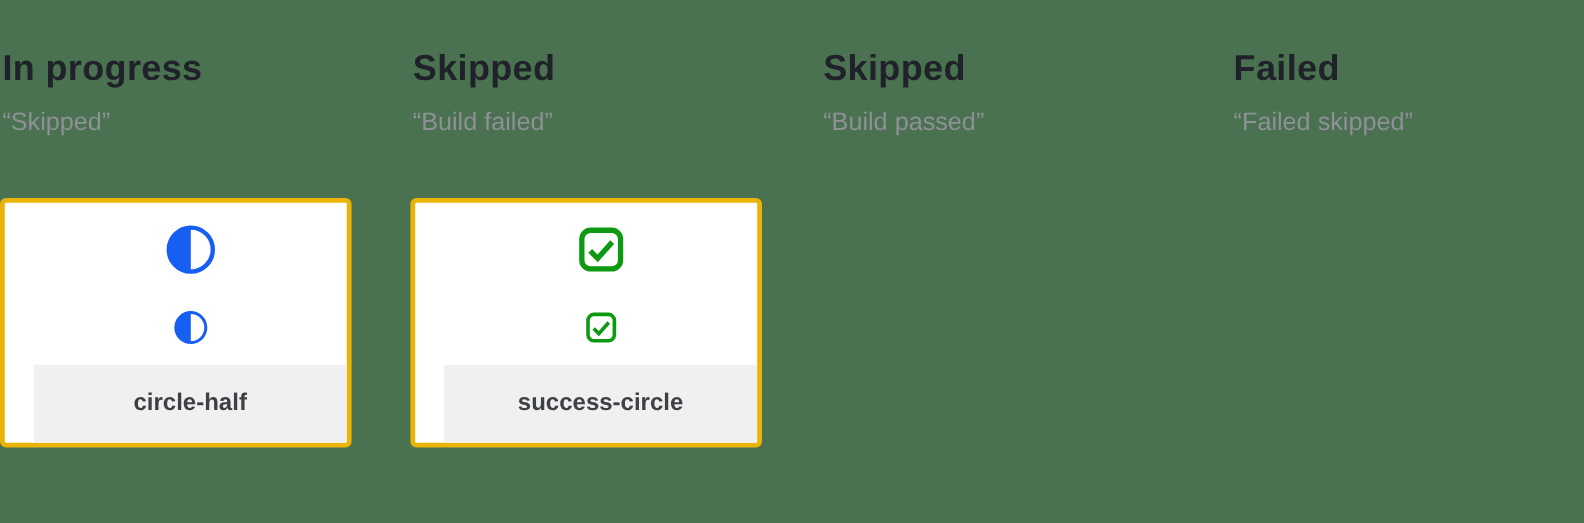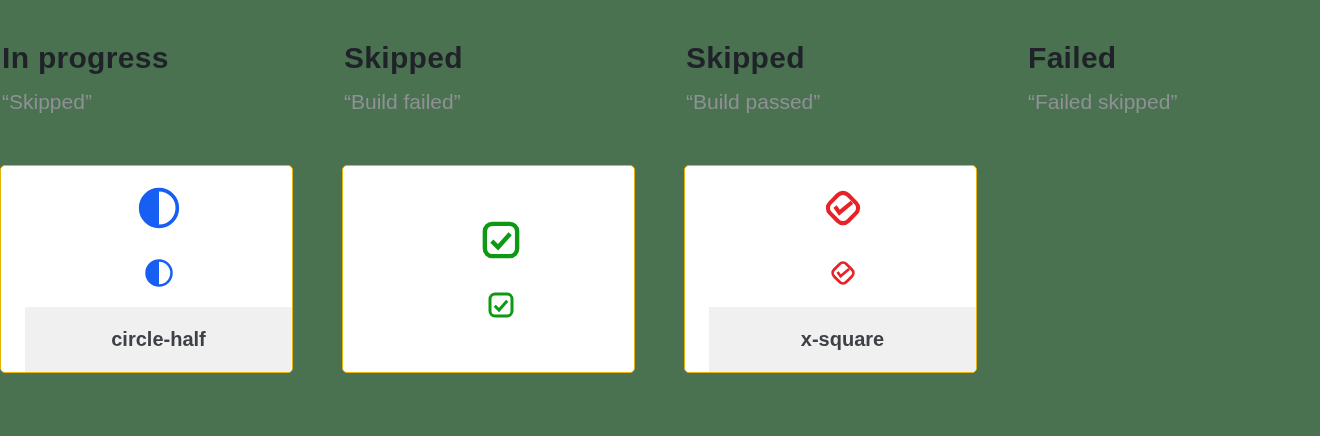--- a/index.html
+++ b/index.html
@@ -35,21 +35,21 @@
     margin: 16px 0 0 2px;
     font-size: 21px;
     line-height: 24px;
     font-weight: 400;
     color: #8e9196;
   }
   .card {
     margin-top: 51px;
     height: 208px;
     background: #ffffff;
-    border: 1px solid #eab308;
+    border: 4px solid #eab308;
     border-radius: 5px;
     display: flex;
     flex-direction: column;
     overflow: hidden;
     padding-left: 24px;
   }
   .icon-area {
     flex: 1;
     display: flex;
     flex-direction: column;
@@ -110,43 +110,27 @@
             <polyline points="7 12.6 10.4 16 17 8.6" stroke-linecap="butt" stroke-linejoin="miter"></polyline>
           </svg>
         </span>
         <span class="icon icon-sm">
           <svg viewBox="0 0 24 24" fill="none" stroke="currentColor" stroke-width="2.4">
             <rect x="3.2" y="3.2" width="17.6" height="17.6" rx="4"></rect>
             <polyline points="7 12.6 10.4 16 17 8.6" stroke-linecap="butt" stroke-linejoin="miter"></polyline>
           </svg>
         </span>
       </div>
+      <div class="card-footer">success-circle</div>
     </div>
   </div>
 
   <div class="column">
     <h2 class="title">Skipped</h2>
     <p class="subtitle">“Build passed”</p>
-    <div class="card">
-      <div class="icon-area" style="color: rgb(229, 35, 40);">
-        <span class="icon icon-lg">
-          <svg viewBox="0 0 24 24" fill="none" stroke="currentColor" stroke-width="2.2">
-            <rect x="5" y="5" width="14" height="14" rx="4" transform="rotate(45 12 12)"></rect>
-            <polyline points="7.6 11.8 10.4 14.8 16.4 8.2" stroke-linecap="butt" stroke-linejoin="miter" transform="rotate(8 12 12)"></polyline>
-          </svg>
-        </span>
-        <span class="icon icon-sm">
-          <svg viewBox="0 0 24 24" fill="none" stroke="currentColor" stroke-width="2.2">
-            <rect x="5" y="5" width="14" height="14" rx="4" transform="rotate(45 12 12)"></rect>
-            <polyline points="7.6 11.8 10.4 14.8 16.4 8.2" stroke-linecap="butt" stroke-linejoin="miter" transform="rotate(8 12 12)"></polyline>
-          </svg>
-        </span>
-      </div>
-      <div class="card-footer">x-square</div>
-    </div>
   </div>
 
   <div class="column">
     <h2 class="title">Failed</h2>
     <p class="subtitle">“Failed skipped”</p>
   </div>
 
 </div>
 
 </body></html>

